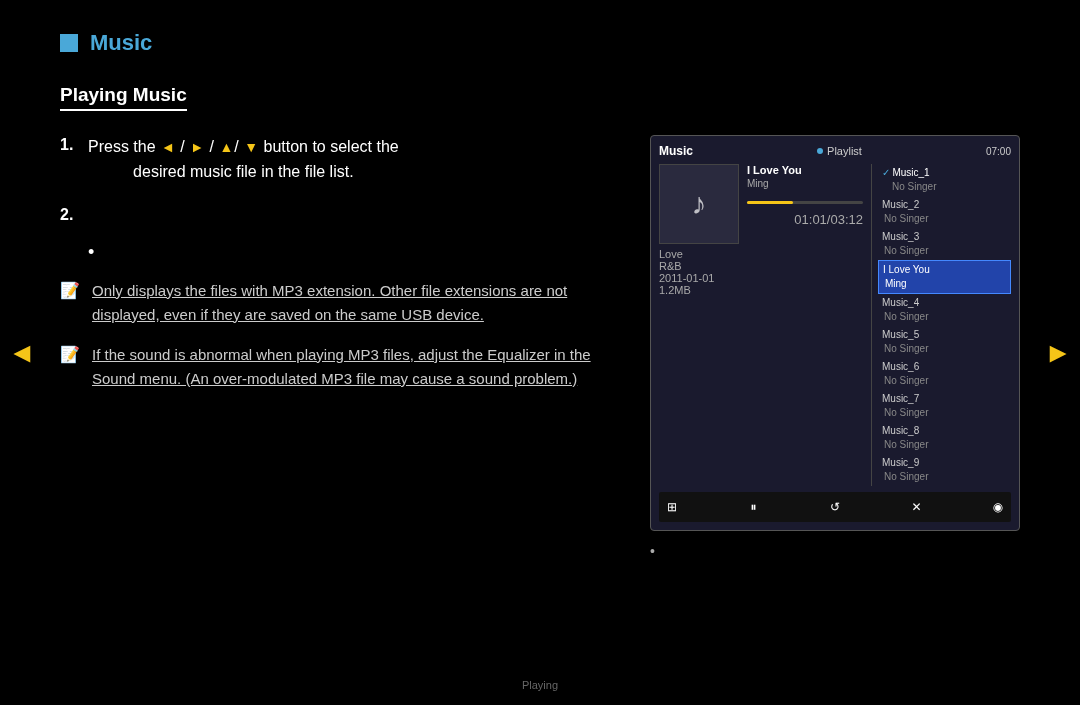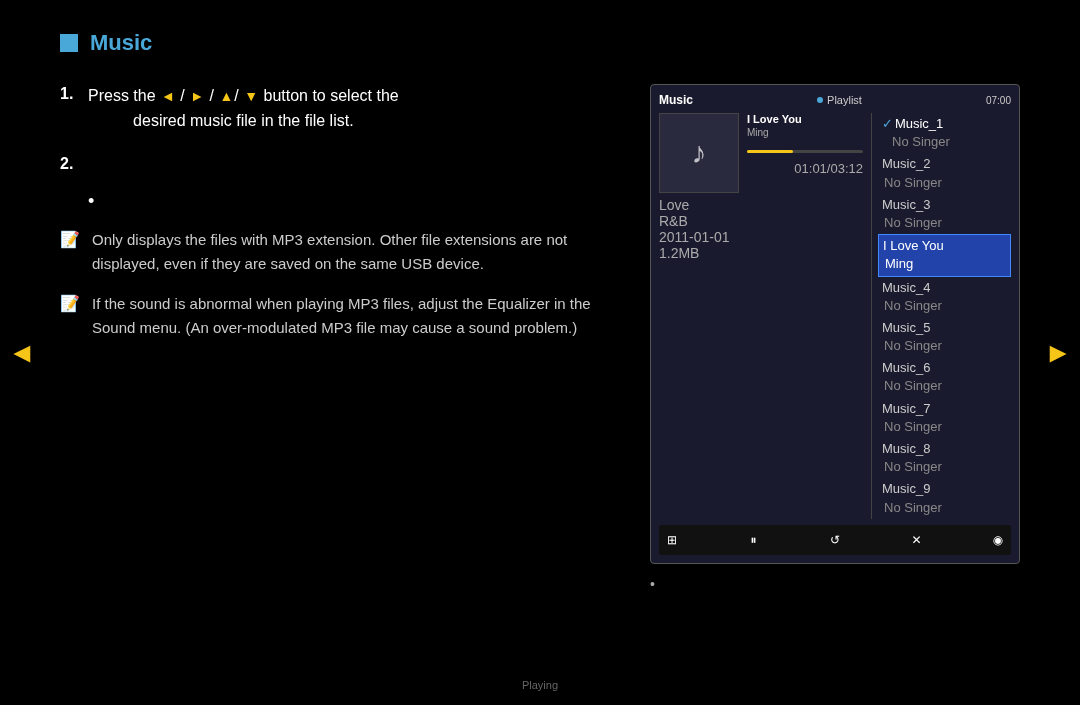--- a/index.html
+++ b/index.html
@@ -163,20 +163,21 @@
       color: #888;
       font-size: 16px;
       margin-right: 10px;
       min-width: 22px;
       margin-top: 2px;
     }
     .note-text {
       font-size: 15px;
       color: #ccc;
       line-height: 1.6;
+      text-decoration: underline;
     }
 
     
     .right-column {
       width: 370px;
       flex-shrink: 0;
     }
 
     .music-player-screenshot {
       background: #1a1a2e;
@@ -267,21 +268,21 @@
       text-align: right;
     }
 
     
     .playlist-list {
       border-left: 1px solid #444;
       padding-left: 6px;
       min-width: 140px;
     }
     .playlist-item {
-      font-size: 13px;
+      font-size: 10px;
       color: #ccc;
       padding: 2px 4px;
       line-height: 1.4;
     }
     .playlist-item.active {
       background: #2244aa;
       color: #fff;
       border: 1px solid #4488ff;
     }
     .playlist-item.checked {
@@ -361,20 +362,21 @@
 
 <div class="page-container">
 
   
   <div class="header">
     <span class="header-icon"></span>
     <span class="header-title">Music</span>
   </div>
 
   
+  <div class="section-title">Playing Music</div>
 
   
   <div class="content-area">
     <div class="left-column">
 
       <div class="step">
         <span class="step-number">1.</span>
         <span class="step-text">
           Press the
           <span class="arrow-btn">◄</span>
@@ -419,21 +421,21 @@
           <span class="time-display">07:00</span>
         </div>
 
         <div class="player-body">
 
           <div style="display:flex; flex-direction:column; gap:4px;">
             <div class="album-art">
               <span class="music-note">♪</span>
             </div>
 
-            <div style="font-size:14px; color:#aaa;">
+            <div style="font-size:11px; color:#aaa;">
               <div>Love</div>
               <div>R&amp;B</div>
               <div>2011-01-01</div>
               <div>1.2MB</div>
             </div>
           </div>
 
           <div style="flex:1; display:flex; flex-direction:column; gap:2px;">
             <div class="song-name">I Love You</div>
             <div class="artist-name">Ming</div>

